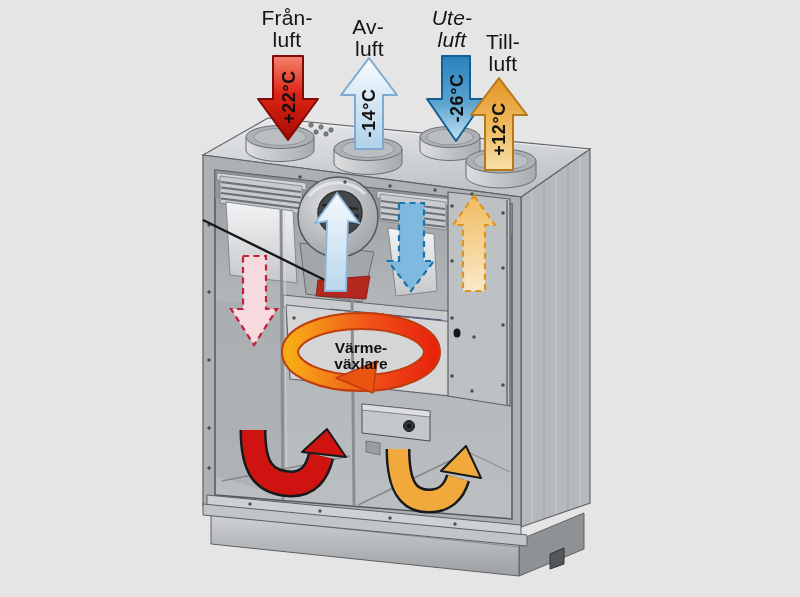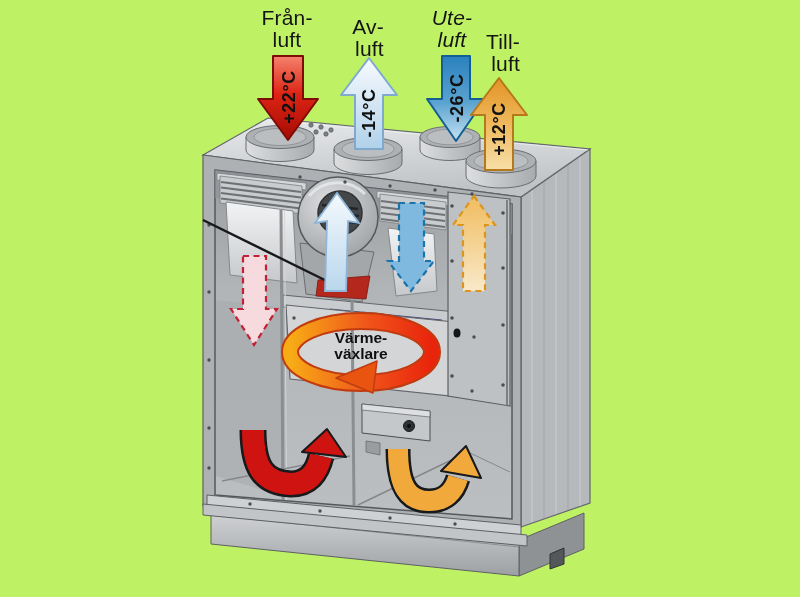--- a/index.html
+++ b/index.html
@@ -1,31 +1,31 @@
 <!DOCTYPE html>
 <html><head>
 <meta charset="utf-8">
 <style>
   html,body{margin:0;padding:0;background:#fff;}
   #canvas{
-    position:relative;width:800px;height:597px;overflow:hidden;background:#bef264;
+    position:relative;width:800px;height:597px;overflow:hidden;background:#e5e5e5;
     font-family:"Liberation Sans",sans-serif;
   }
   svg.layer{position:absolute;left:0;top:0;width:800px;height:597px;}
   .duct-label{
     position:absolute;transform:translateX(-50%);text-align:center;
     font-size:21px;font-weight:500;color:#141414;line-height:1.05;letter-spacing:.2px;
   }
   .duct-label span{display:block;}
   .temp-label{
     position:absolute;transform:translate(-50%,-50%) rotate(-90deg);
     font-size:18px;font-weight:700;color:#111;letter-spacing:.6px;white-space:nowrap;
   }
   .hx-label{
-    position:absolute;left:361px;top:346px;transform:translate(-50%,-50%);
+    position:absolute;left:361px;top:356px;transform:translate(-50%,-50%);
     text-align:center;font-size:15.5px;font-weight:700;color:#101010;line-height:1.04;
   }
   .hx-label span{display:block;}
 </style>
 </head>
 <body>
 
 <div id="canvas">
 
   <svg class="layer" viewBox="0 0 800 597">
@@ -277,21 +277,21 @@
     <span>luft</span>
   </div>
   <div class="duct-label" style="left:368px;top:16px;text-align:right;">
     <span>Av-</span>
     <span>luft</span>
   </div>
   <div class="duct-label" style="left:452px;top:7px;font-style:italic;">
     <span>Ute-</span>
     <span>luft</span>
   </div>
-  <div class="duct-label" style="left:503px;top:31px;text-align:right;">
+  <div class="duct-label" style="left:503px;top:31px;">
     <span>Till-</span>
     <span>luft</span>
   </div>
 
   <span class="temp-label" style="left:289px;top:97px;">+22°C</span>
   <span class="temp-label" style="left:369px;top:113px;">-14°C</span>
   <span class="temp-label" style="left:457px;top:98px;">-26°C</span>
   <span class="temp-label" style="left:499px;top:129px;">+12°C</span>
 
   <div class="hx-label">

